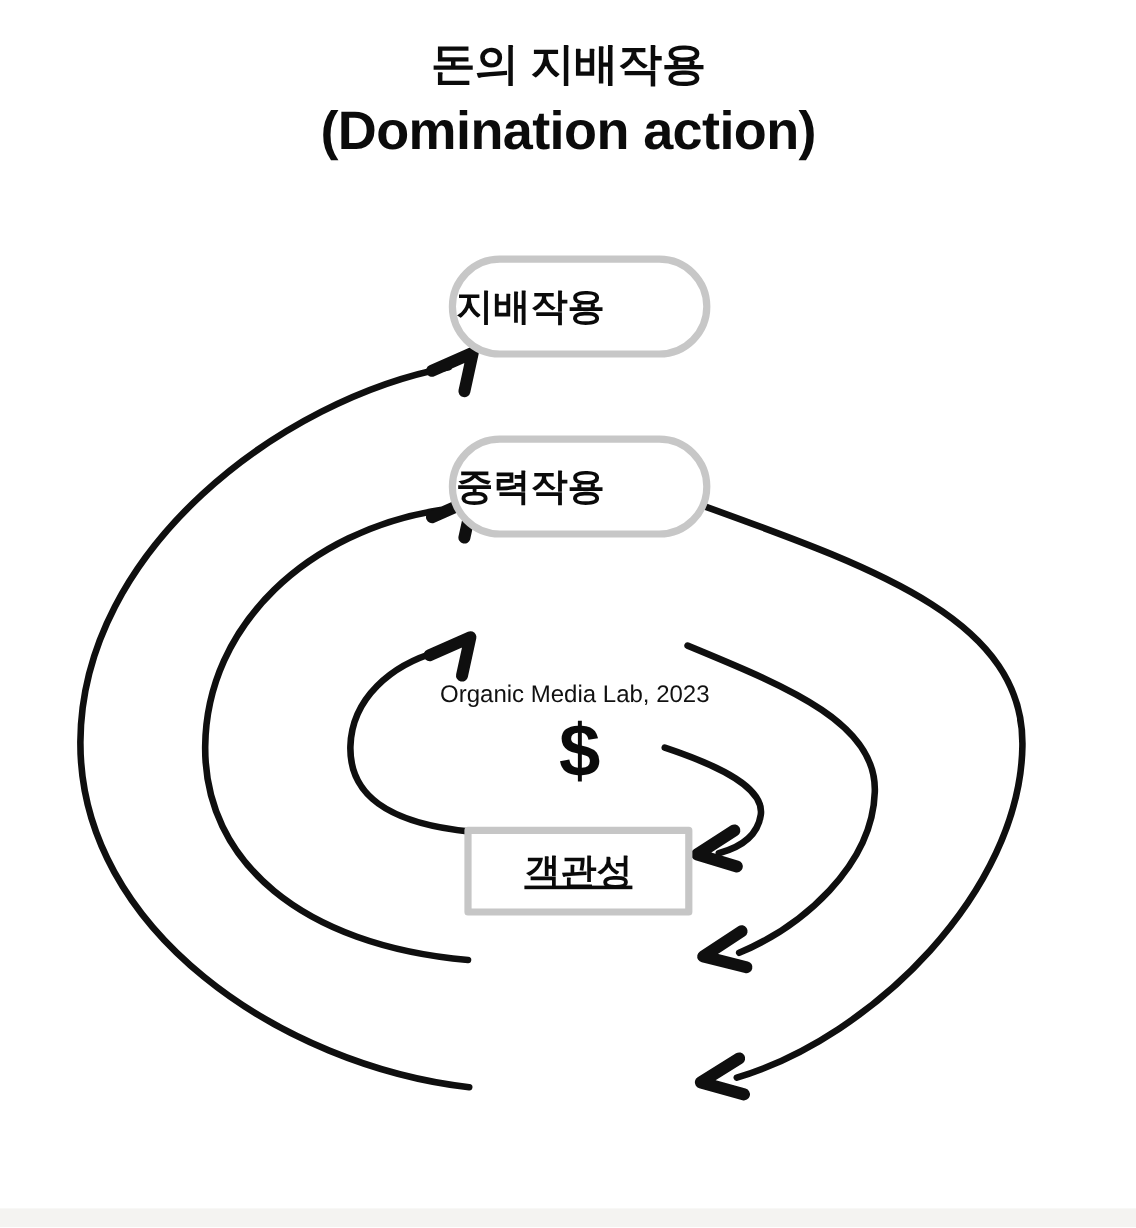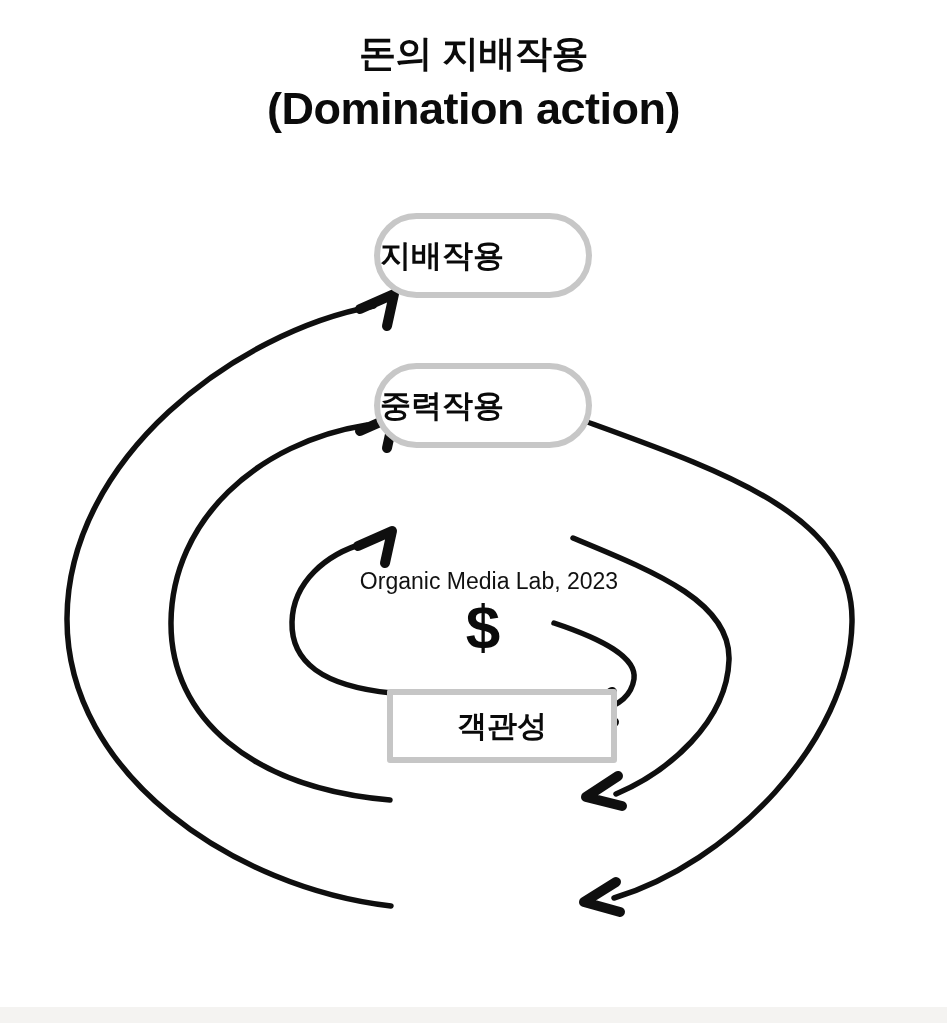--- a/index.html
+++ b/index.html
@@ -21,31 +21,31 @@
   .pill{
     position:absolute;left:374px;width:218px;height:85px;
     box-sizing:border-box;border:6px solid #c7c7c7;border-radius:44px;
     background:#ffffff;display:flex;align-items:center;justify-content:flex-start;
     font-size:31px;font-weight:700;color:#0a0a0a;z-index:2;
   }
   .pill.p1{top:213px;}
   .pill.p2{top:315px;margin-top:48px;}
   .pill.p3{top:451px;}
   .rectbox{
-    position:absolute;left:387px;width:230px;height:74px;
+    position:absolute;left:387px;width:190px;height:74px;
     box-sizing:border-box;border:6px solid #c6c6c6;border-radius:3px;
     background:#ffffff;display:flex;align-items:center;justify-content:center;
-    font-size:30px;font-weight:700;color:#0a0a0a;z-index:2;
+    font-size:30px;font-weight:700;color:#0a0a0a;z-index:2;text-decoration:underline;
   }
   .rectbox.r1{top:689px;}
   .rectbox.r2{top:796px;}
   .rectbox.r3{top:902px;}
   .watermark{
-    position:absolute;top:568px;left:294px;width:390px;
-    text-align:center;font-size:23px;font-weight:400;color:#111;z-index:2;
+    position:absolute;top:568px;left:284px;width:390px;
+    text-align:center;font-size:20px;font-weight:400;color:#111;z-index:2;
   }
   .dollar{
     position:absolute;top:596px;left:374px;width:218px;
     text-align:center;font-size:62px;font-weight:600;color:#0a0a0a;z-index:2;
     line-height:1;
   }
   svg.arrows{position:absolute;top:0;left:0;z-index:1;}
   .footer-strip{
     position:absolute;left:0;bottom:0;width:947px;height:16px;
     background:#f4f3f1;

